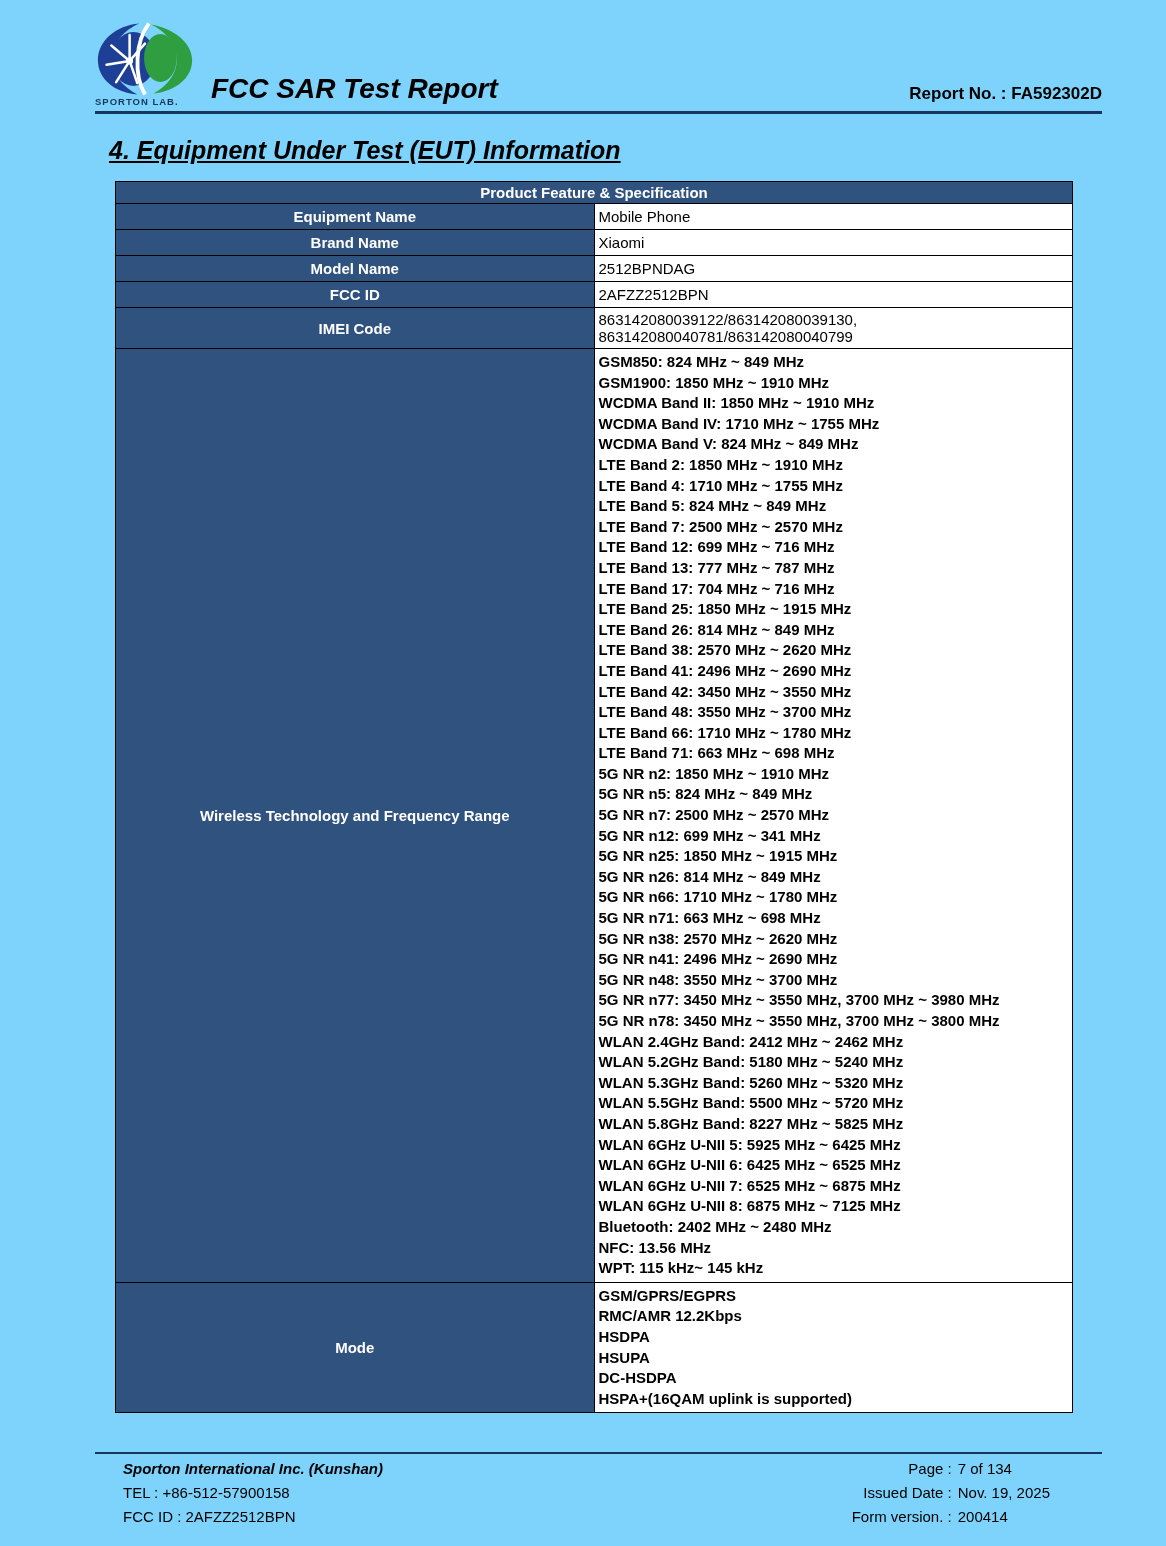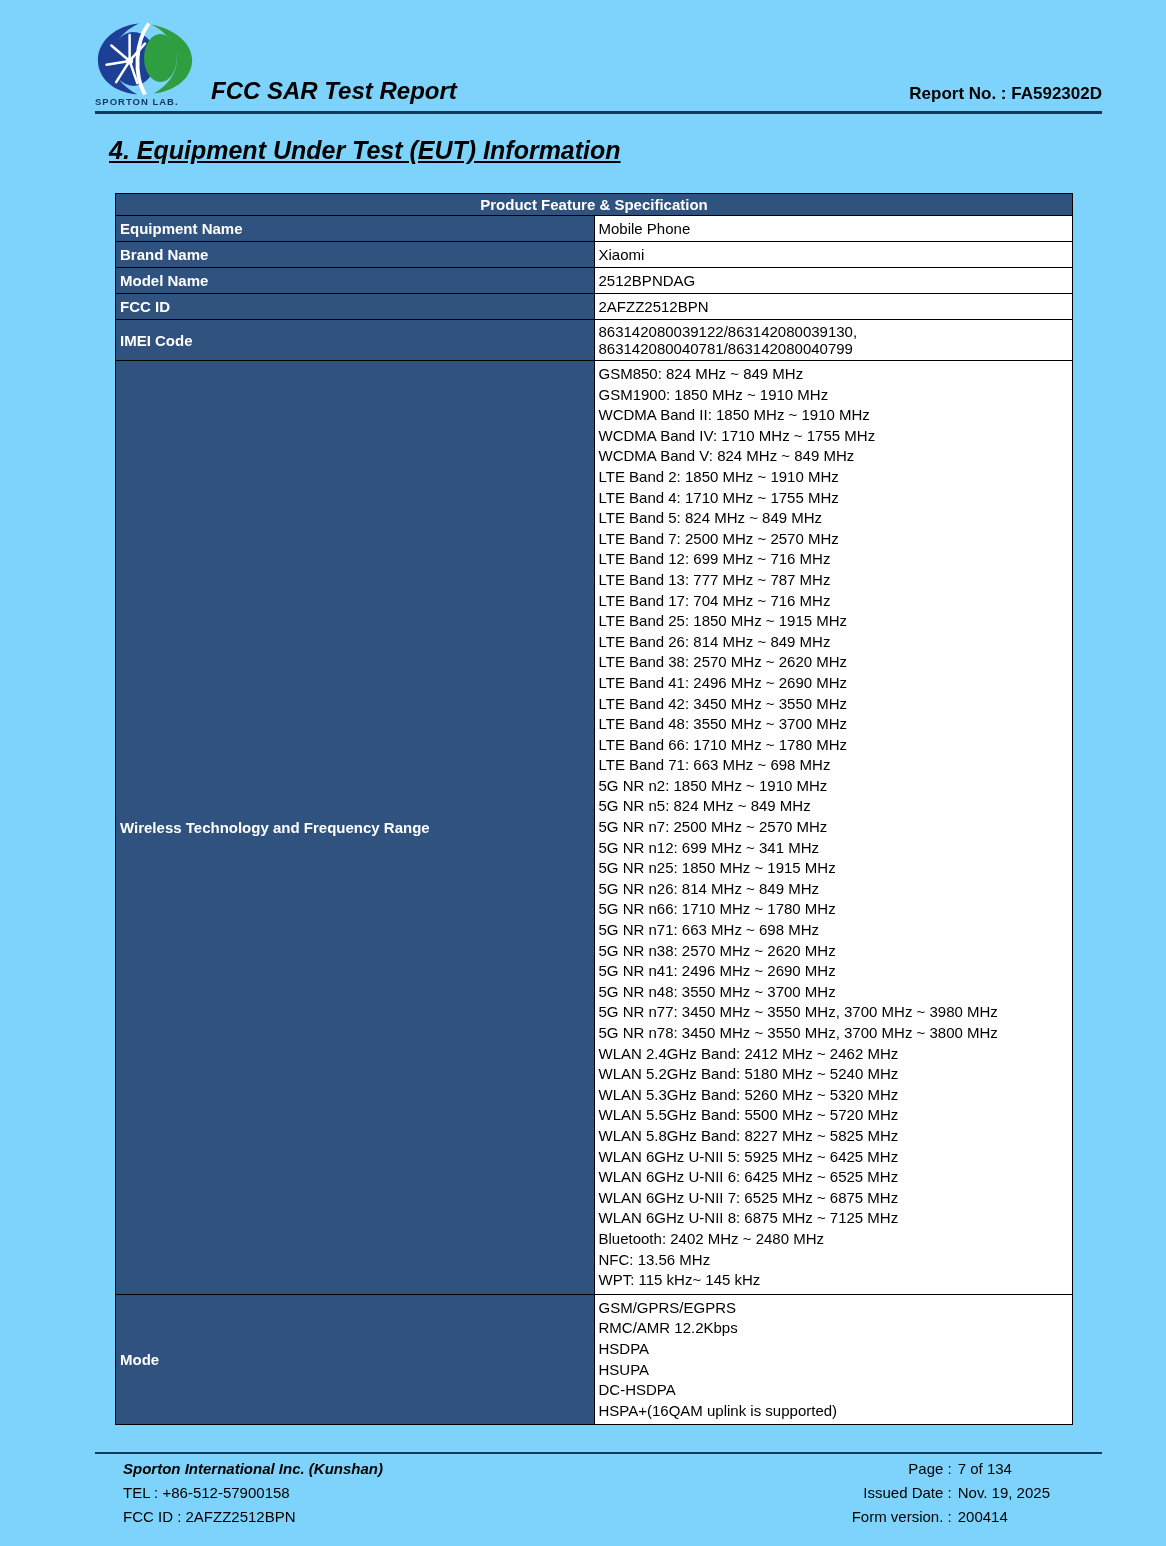--- a/index.html
+++ b/index.html
@@ -29,21 +29,21 @@
   .logo-block { width: 108px; margin-right: 8px; flex: 0 0 auto; }
   .logo-mark { width: 100px; height: 74px; display: block; }
   .logo-caption {
     font-size: 9.5px;
     font-weight: bold;
     color: #17365d;
     letter-spacing: 1px;
     white-space: nowrap;
   }
   .header-title {
-    font-size: 24px;
+    font-size: 28px;
     font-weight: bold;
     font-style: italic;
     padding-bottom: 2px;
   }
   .header-spacer { flex: 1 1 auto; }
   .report-no {
     font-size: 17px;
     font-weight: bold;
     padding-bottom: 3px;
     white-space: nowrap;
@@ -61,53 +61,54 @@
     margin: 22px 0 0 30px;
     font-size: 20px;
     font-weight: bold;
     font-style: italic;
   }
 
   
   table.spec {
     border-collapse: collapse;
     width: 958px;
-    margin: 28px 0 0 20px;
+    margin: 16px 0 0 20px;
     table-layout: fixed;
   }
   .spec th, .spec td {
     border: 1px solid #000;
     font-size: 15px;
     padding: 2px 4px;
     vertical-align: middle;
   }
   .spec th.table-title {
     background: #2f527e;
     color: #fff;
     font-weight: bold;
     text-align: center;
     padding: 2px 4px;
   }
   .spec td.label {
     background: #2f527e;
     color: #fff;
     font-weight: bold;
     width: 193px;
-    text-align: left;
+    text-align: center;
     padding: 3px 4px;
   }
   .spec td.value {
     background: #fff;
     text-align: left;
     padding: 3px 4px;
   }
   .spec tr.simple td { height: 26px; }
   .cell-lines .line {
     line-height: 20.6px;
     white-space: nowrap;
+    font-weight: bold;
   }
   td.multi { padding: 1px 4px; }
 
   
   .report-footer {
     margin-top: auto;
     border-top: 2.5px solid #17365d;
     padding: 6px 10px 0 28px;
     display: flex;
     justify-content: space-between;

